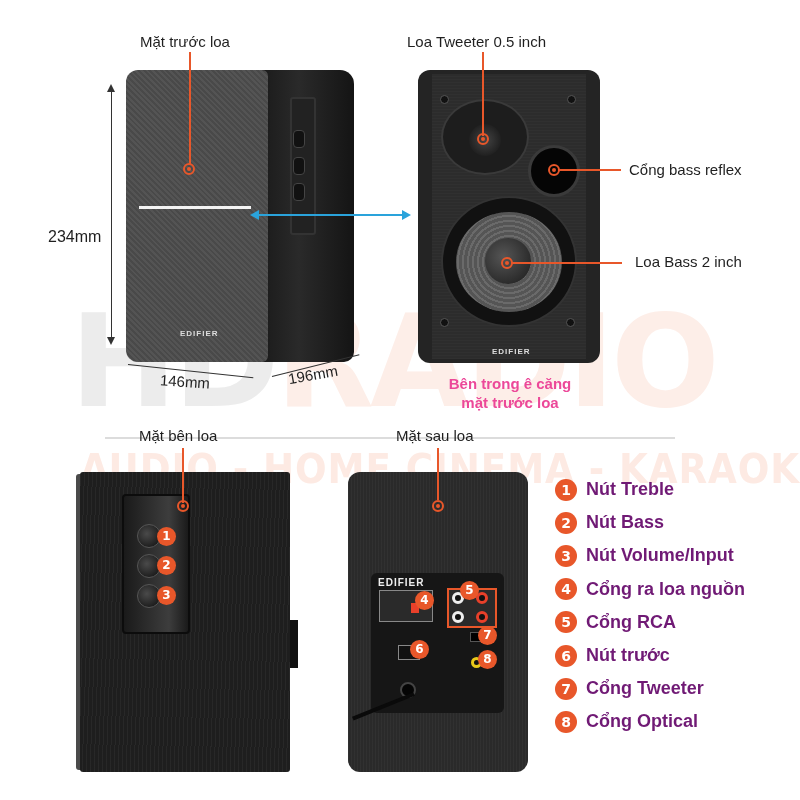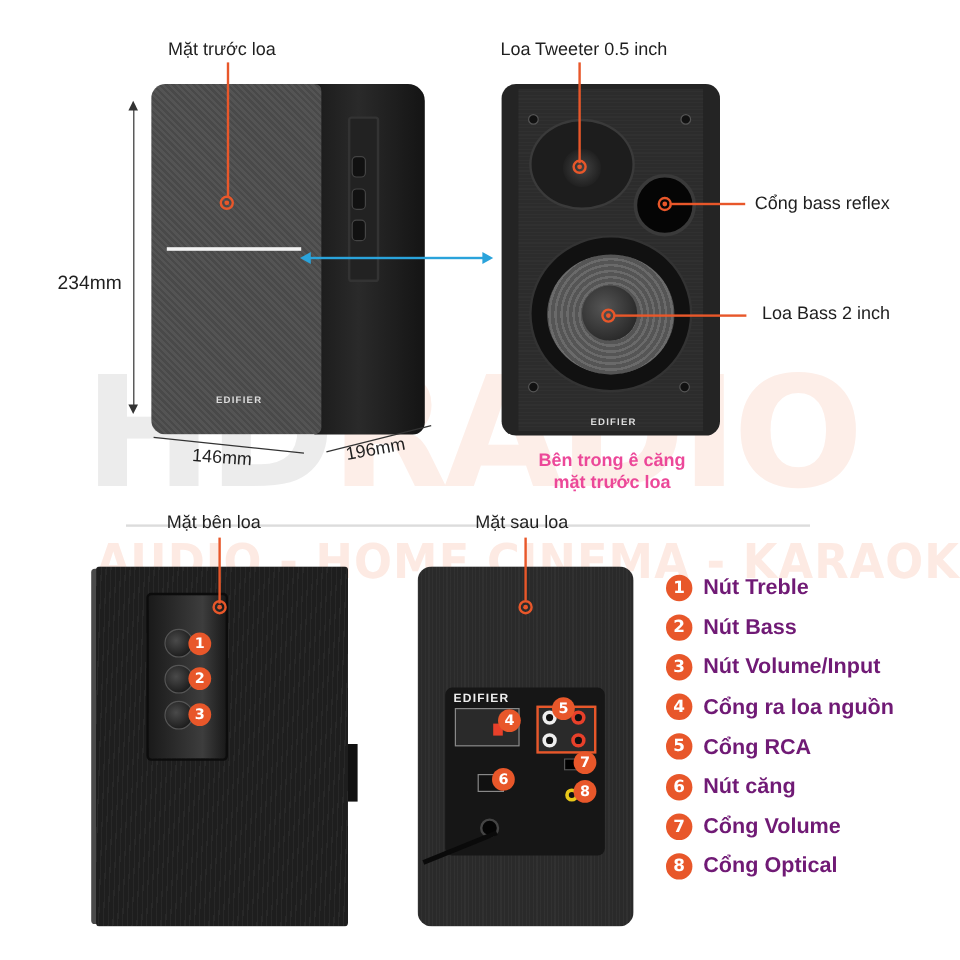--- a/index.html
+++ b/index.html
@@ -103,21 +103,21 @@
 
 <div class="dim-line" style="left:128px; top:364px; width:126px; transform:rotate(6deg);"></div>
 <div class="label" style="left:160px; top:373px; font-size:15px; transform:rotate(4deg);">146mm</div>
 <div class="dim-line" style="left:272px; top:376px; width:90px; transform:rotate(-14deg);"></div>
 <div class="label" style="left:288px; top:366px; font-size:15px; transform:rotate(-10deg);">196mm</div>
 
 <div class="blue-line"></div>
 <div class="blue-arrow-l"></div>
 <div class="blue-arrow-r"></div>
 
-<div class="label" style="left:417px; top:33px;">Loa Tweeter 0.5 inch</div>
+<div class="label" style="left:407px; top:33px;">Loa Tweeter 0.5 inch</div>
 <div class="spk2"></div>
 <div class="spk2-inner"></div>
 <div class="screw" style="left:440px; top:95px;"></div>
 <div class="screw" style="left:567px; top:95px;"></div>
 <div class="screw" style="left:440px; top:318px;"></div>
 <div class="screw" style="left:566px; top:318px;"></div>
 <div class="tweeter"></div>
 <div class="tweeter-dome"></div>
 <div class="port"></div>
 <div class="woofer"></div>
@@ -194,23 +194,23 @@
   <div class="legend-item">
       <span class="legend-num">4</span>
       <span class="legend-text">Cổng ra loa nguồn</span>
     </div>
   <div class="legend-item">
       <span class="legend-num">5</span>
       <span class="legend-text">Cổng RCA</span>
     </div>
   <div class="legend-item">
       <span class="legend-num">6</span>
-      <span class="legend-text">Nút căng</span>
+      <span class="legend-text">Nút trước</span>
     </div>
   <div class="legend-item">
       <span class="legend-num">7</span>
-      <span class="legend-text">Cổng Volume</span>
+      <span class="legend-text">Cổng Tweeter</span>
     </div>
   <div class="legend-item">
       <span class="legend-num">8</span>
       <span class="legend-text">Cổng Optical</span>
     </div>
 </div>
 
 </body></html>

